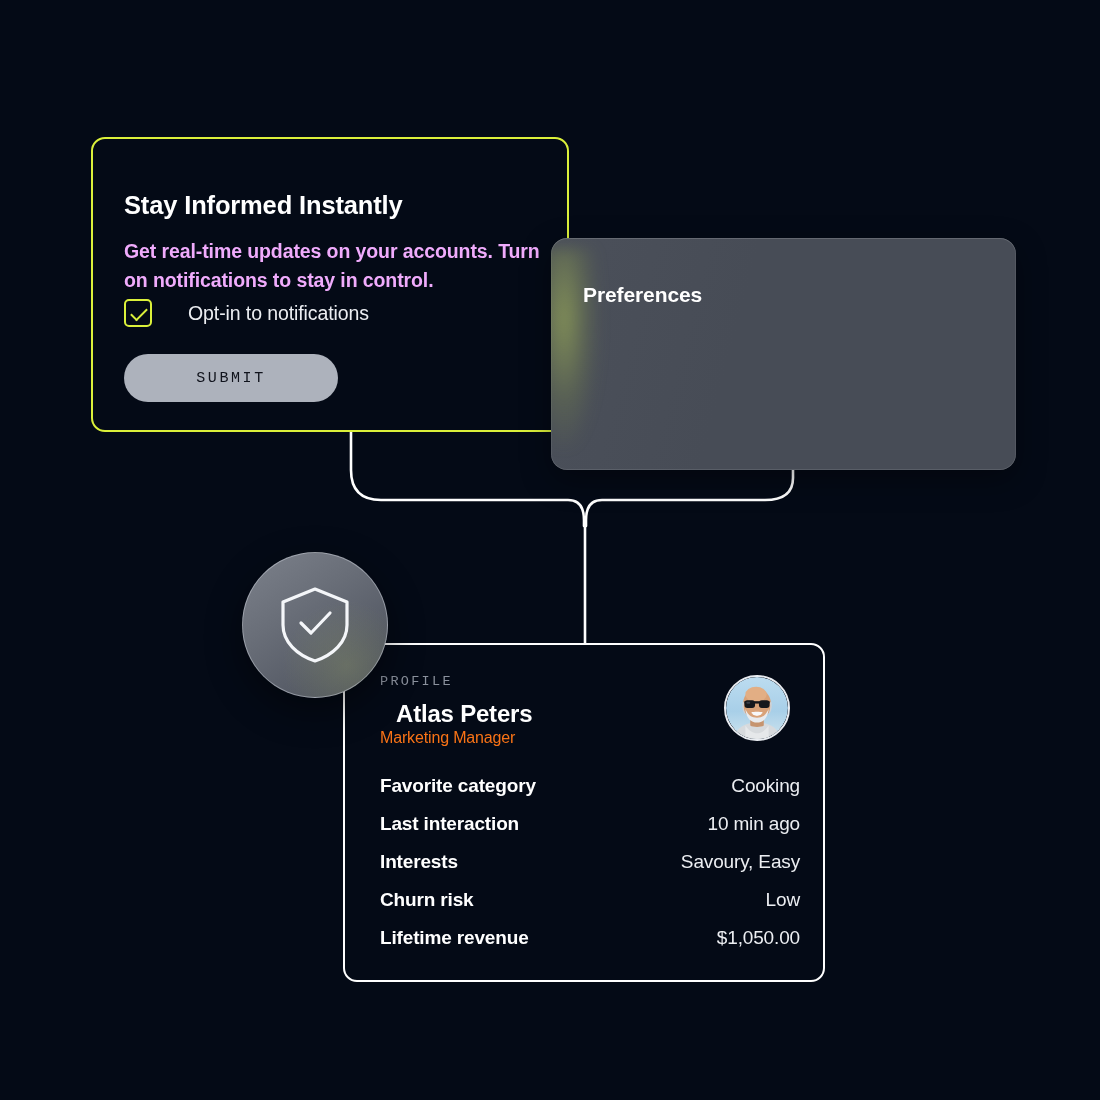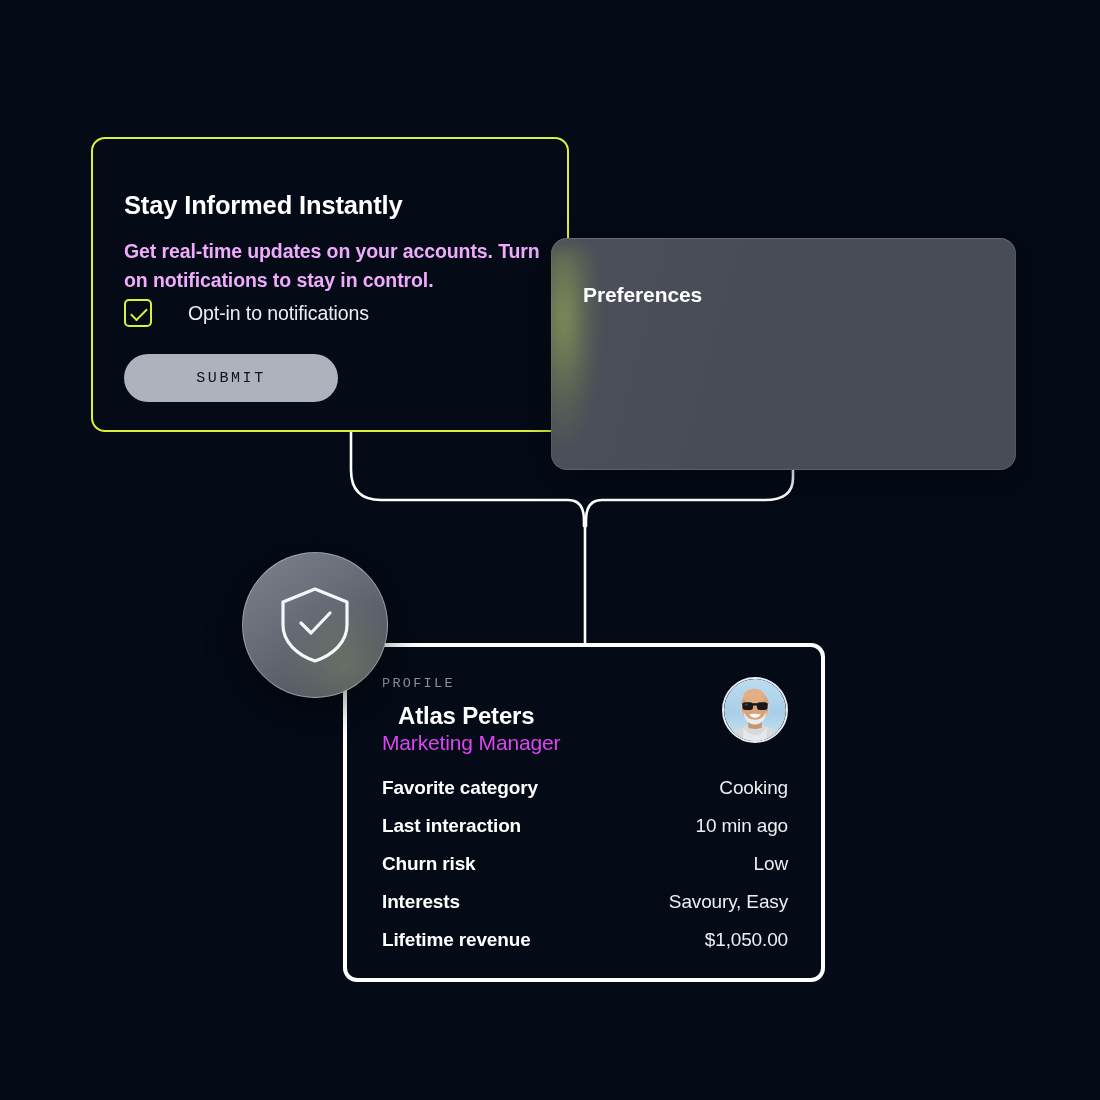--- a/index.html
+++ b/index.html
@@ -194,21 +194,21 @@
   }
 
   
   #profile-card {
     position: absolute;
     left: 343px;
     top: 643px;
     width: 482px;
     height: 339px;
     box-sizing: border-box;
-    border: 4px solid #ffffff;
+    border: 2px solid #ffffff;
     border-radius: 14px;
     background: #040a16;
     z-index: 8;
   }
   #profile-kicker {
     position: absolute;
     left: 35px;
     top: 29px;
     font-family: "Liberation Mono", monospace;
     font-size: 13.5px;
@@ -221,39 +221,39 @@
     top: 55px;
     font-size: 24px;
     font-weight: 700;
     color: #ffffff;
     letter-spacing: -0.2px;
   }
   #profile-role {
     position: absolute;
     left: 35px;
     top: 84px;
-    font-size: 21px;
-    color: #d946ef;
+    font-size: 16px;
+    color: #f97316;
     letter-spacing: -0.15px;
   }
   #profile-avatar {
     position: absolute;
     right: 33px;
     top: 30px;
     width: 62px;
     height: 62px;
     border-radius: 50%;
     overflow: hidden;
     border: 2px solid #e9ecf1;
     box-sizing: content-box;
   }
   #profile-stats {
     position: absolute;
     left: 35px;
-    right: 33px;
+    right: 23px;
     top: 130px;
   }
   .stat-row {
     display: flex;
     justify-content: space-between;
     align-items: baseline;
     height: 38px;
   }
   .stat-key {
     font-size: 19px;
@@ -356,27 +356,27 @@
     <div id="profile-stats">
       <div class="stat-row">
         <span class="stat-key">Favorite category</span>
         <span class="stat-val">Cooking</span>
       </div>
       <div class="stat-row">
         <span class="stat-key">Last interaction</span>
         <span class="stat-val">10 min ago</span>
       </div>
       <div class="stat-row">
+        <span class="stat-key">Interests</span>
+        <span class="stat-val">Savoury, Easy</span>
+      </div>
+      <div class="stat-row">
         <span class="stat-key">Churn risk</span>
         <span class="stat-val">Low</span>
       </div>
       <div class="stat-row">
-        <span class="stat-key">Interests</span>
-        <span class="stat-val">Savoury, Easy</span>
-      </div>
-      <div class="stat-row">
         <span class="stat-key">Lifetime revenue</span>
         <span class="stat-val">$1,050.00</span>
       </div>
     </div>
   </section>
 
 </div>
 
 </body></html>

